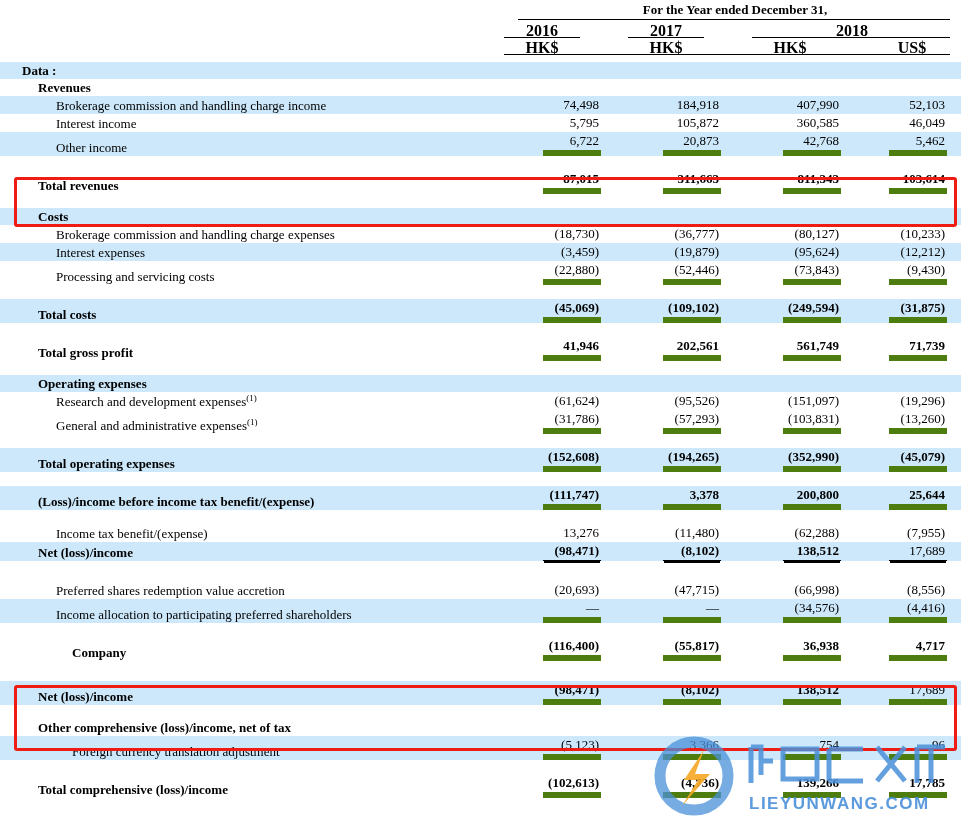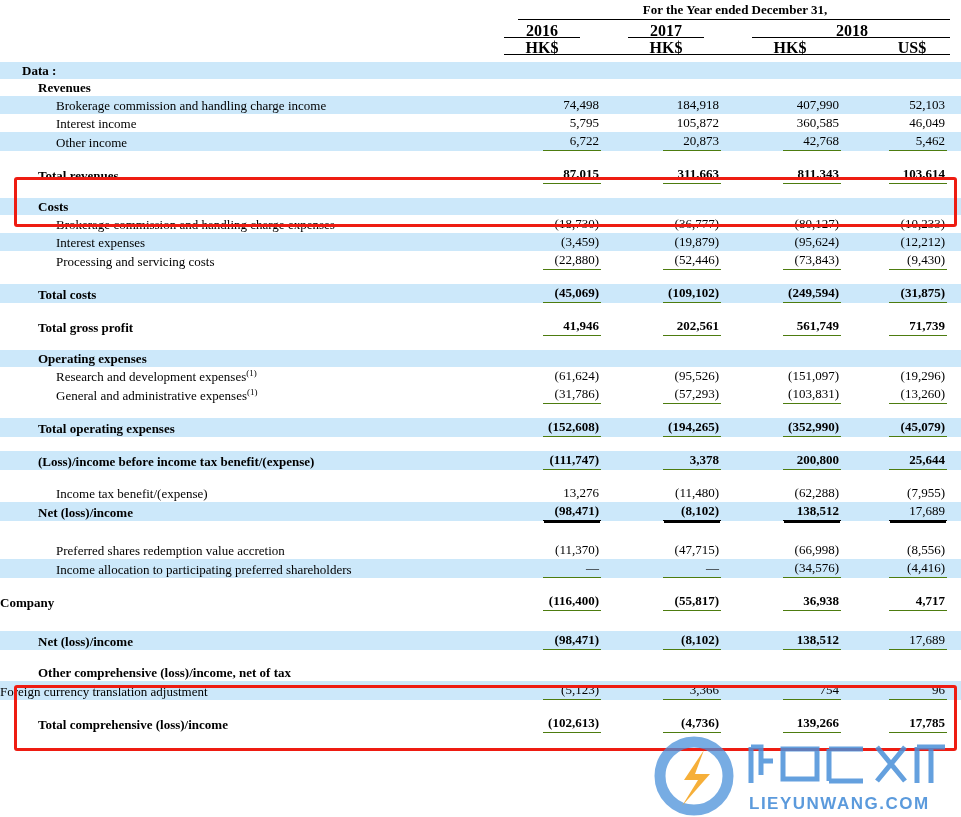--- a/index.html
+++ b/index.html
@@ -46,40 +46,40 @@
   
   td.lbl {
     text-align: left;
     white-space: nowrap;
     padding-left: 6px;
   }
   td.lbl.i0 { padding-left: 6px; }
   td.lbl.i1 { padding-left: 22px; }
   td.lbl.i2 { padding-left: 38px; }
   td.lbl.i3 { padding-left: 56px; }
-  td.lbl.i4 { }
+  td.lbl.i4 { padding-left: 72px; }
 
   .bold { font-weight: bold; }
 
   
   td.num {
     text-align: right;
     white-space: nowrap;
     padding-right: 15px;
   }
   td.num.last { padding-right: 14px; }
 
   
   td.num .v {
     display: inline-block;
     padding: 0 2px 1px 2px;
     min-width: 54px;
     text-align: right;
   }
-  td.num.rule-single .v { border-bottom: 1px solid #4d7c0f; }
+  td.num.rule-single .v { border-bottom: 6px solid #4d7c0f; }
   td.num.rule-double .v {
     border-bottom: 1px solid #000;
     box-shadow: 0 3px 0 -1px #000;
   }
   tr.gap-sm > td { height: 6px; line-height: 6px; }
   tr.gap-lg > td { height: 14px; line-height: 14px; }
 
   
   .hdr {
     position: relative;
@@ -371,21 +371,21 @@
 
       <tr class="gap-lg">
           <td colspan="5"></td>
         </tr>
       <tr class="gap-sm">
           <td colspan="5"></td>
         </tr>
 
       <tr>
         <td class="lbl i3">Preferred shares redemption value accretion</td>
-        <td class="num"><span class="v">(11,370)</span></td>
+        <td class="num"><span class="v">(20,693)</span></td>
         <td class="num"><span class="v">(47,715)</span></td>
         <td class="num"><span class="v">(66,998)</span></td>
         <td class="num last"><span class="v">(8,556)</span></td>
       </tr>
 
       <tr class="shaded">
         <td class="lbl i3">Income allocation to participating preferred shareholders</td>
         <td class="num rule-single"><span class="v">—</span></td>
         <td class="num rule-single"><span class="v">—</span></td>
         <td class="num rule-single"><span class="v">(34,576)</span></td>

